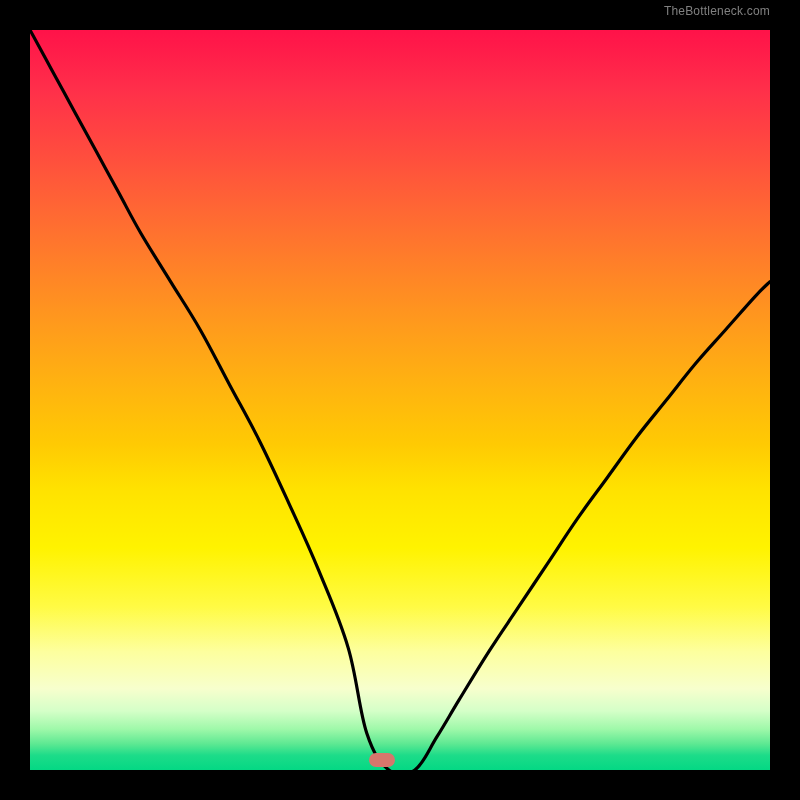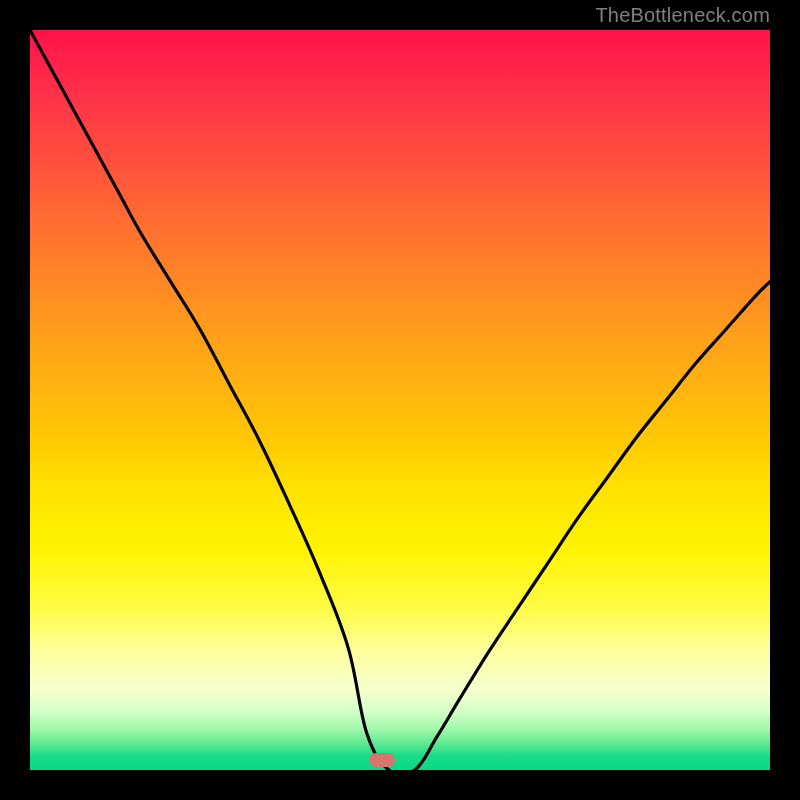--- a/index.html
+++ b/index.html
@@ -61,21 +61,21 @@
     width: 26px;
     height: 14px;
     border-radius: 7px;
     background: #d6766c;
   }
   .watermark {
     position: absolute;
     top: 4px;
     right: 30px;
     color: #808080;
-    font-size: 20px;
+    font-size: 12px;
     font-weight: 500;
     letter-spacing: 0.2px;
     text-align: right;
   }
 </style>
 </head>
 <body>
 
 <div class="frame">
 

